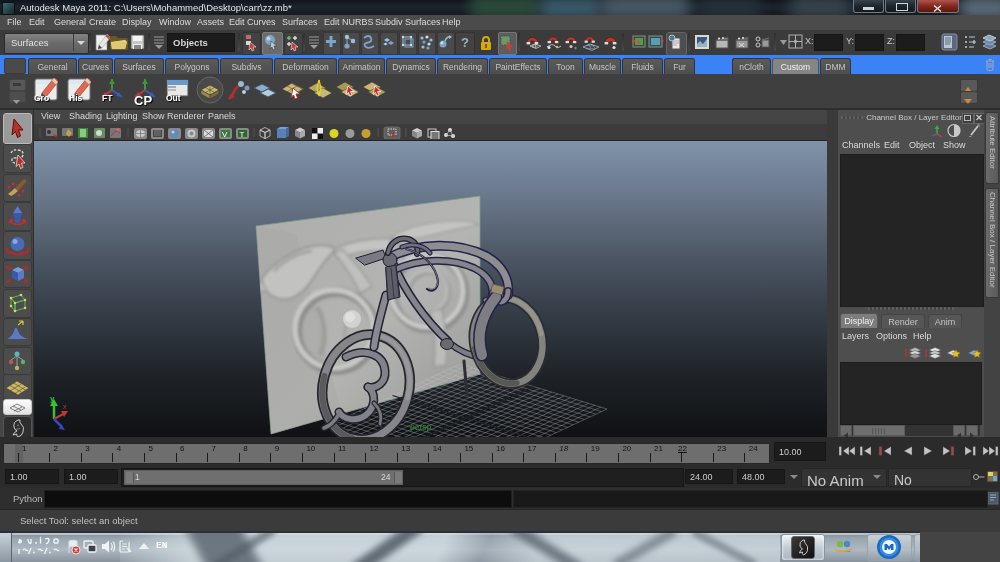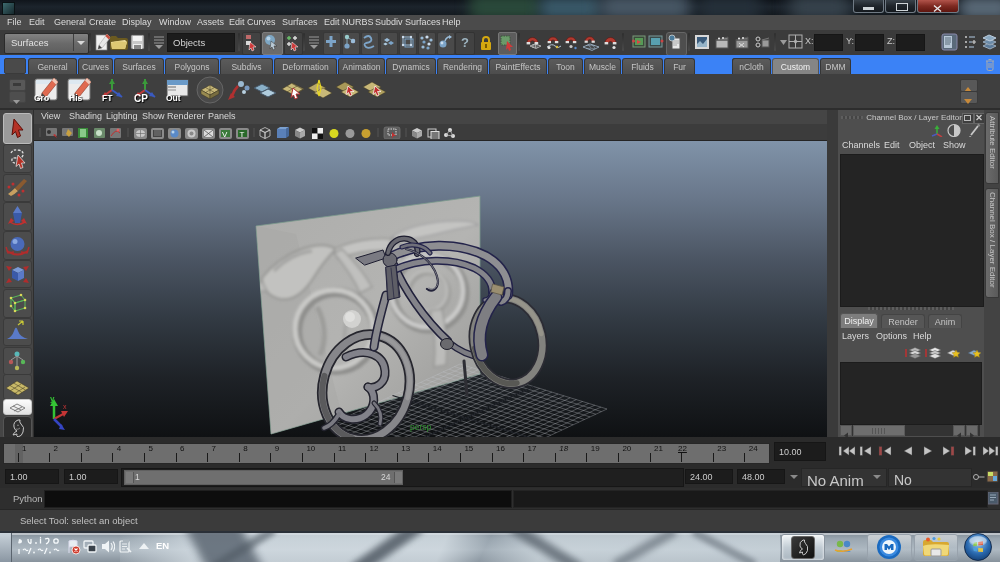--- a/index.html
+++ b/index.html
@@ -44,37 +44,38 @@
   .cmenu{position:absolute;font-size:9px;color:#dadada;white-space:nowrap;}
   
   #timerow{left:0;top:437px;width:1000px;height:29px;background:#2b2b2b;}
   #ruler{left:3px;top:6px;width:767px;height:21px;background:#6e6e6e;border:1px solid #272727;box-sizing:border-box;}
   .tnum{position:absolute;top:0px;font-size:8px;color:#111;}
   .tick{position:absolute;top:9px;width:1px;height:9px;background:#191919;}
   #rangerow{left:0;top:466px;width:1000px;height:22px;background:#2b2b2b;}
   #cmdrow{left:0;top:488px;width:1000px;height:21px;background:#2e2e2e;}
   #helprow{left:0;top:509px;width:1000px;height:22px;background:#3b3b3b;border-top:1px solid #262626;}
   
-  #taskbar{left:0;top:531px;width:1000px;height:31px;overflow:hidden;
-     background:linear-gradient(180deg,#78848f 0%,#9aa6b0 25%,#aeb9c2 60%,#87929c 100%);}
+  #taskbar{left:0;top:531px;width:920px;height:31px;overflow:hidden;
+     background:linear-gradient(180deg,#78848f 0%,#9aa6b0 25%,#aeb9c2 60%,#87929c 100%);font-family:Liberation Mono, monospace;}
   .ticon{position:absolute;top:3px;height:25px;border-radius:3px;}
 </style>
 </head>
 <body>
 
 <div id="titlebar" class="abs">
   <div class="abs" style="left:0;top:0;width:1000px;height:15px;overflow:hidden;">
 <div class="abs" style="left:470px;top:-6px;width:70px;height:26px;background:#2a4a3a;filter:blur(7px);"></div>
 <div class="abs" style="left:540px;top:-4px;width:60px;height:24px;background:#3a5a6a;filter:blur(7px);"></div>
 <div class="abs" style="left:600px;top:-6px;width:90px;height:26px;background:#4a5a68;filter:blur(8px);"></div>
 <div class="abs" style="left:700px;top:-4px;width:60px;height:24px;background:#25303a;filter:blur(7px);"></div>
 <div class="abs" style="left:960px;top:-4px;width:50px;height:24px;background:#5a6a78;filter:blur(7px);"></div>
       <div class="abs" style="left:790px;top:-5px;width:60px;height:25px;background:#38444e;filter:blur(8px);"></div>
 </div>
   <div class="abs" style="left:2px;top:2px;width:11px;height:11px;background:linear-gradient(135deg,#3d6a6e,#16282d);border:1px solid #0a1214;"></div>
+  <div class="abs" id="titletext">Autodesk Maya 2011: C:\Users\Mohammed\Desktop\carr\zz.mb*</div>
   <div class="wbtn abs" style="left:853px;width:31px;">
       <div class="abs" style="left:9px;top:7px;width:11px;height:2.5px;background:#cfd5d8;"></div>
     </div>
   <div class="wbtn abs" style="left:885px;width:31px;">
       <div class="abs" style="left:10px;top:3px;width:10px;height:6px;border:1px solid #cfd5d8;"></div>
     </div>
   <div class="wbtn abs" style="left:917px;width:42px;background:linear-gradient(180deg,#b2544b,#7e2a22 50%,#5e150f);">
     <svg width="40" height="11">
         <path d="M16 2.5 L23 8.5 M23 2.5 L16 8.5" stroke="#e8e8e8" stroke-width="1.4"></path>
       </svg></div>
@@ -124,21 +125,21 @@
       <rect x="4" y="11" width="9" height="5" fill="#eee"></rect>
     <rect x="5" y="12" width="7" height="4" fill="#888"></rect>
   </svg>
   <div class="sep" style="left:148px;"></div>
   <svg class="abs" style="left:153px;top:6px;" width="12" height="13">
     <path d="M1 1 h10 M1 4 h10 M1 7 h10" stroke="#9a9a9a" stroke-width="1.2"></path>
       <path d="M2 9 L10 9 L6 13 Z" fill="#9a9a9a"></path>
   </svg>
 
   <div class="fld" style="left:167px;top:3px;width:68px;height:19px;">
-    <div class="abs" style="left:5px;top:3px;font-size:9.5px;color:#d5d5d5;">Objects</div>
+    <div class="abs" style="left:5px;top:3px;font-size:9.5px;color:#d5d5d5;font-weight:bold;">Objects</div>
   </div>
   <div class="sep" style="left:238px;"></div>
 
   <div class="abs" style="left:242px;top:2px;width:17px;height:21px;background:#424242;border:1px solid #333;border-radius:2px;">
     <svg width="15" height="19">
         <rect x="3" y="2" width="5" height="4" fill="#c06a6a"></rect>
         <rect x="3" y="8" width="5" height="4" fill="#d8d8d8"></rect>
         <path d="M7 9 l6 5 l-3 0 l1 3 l-2 1 l-1 -3 l-2 2 Z" fill="#cf3a3a" stroke="#fff" stroke-width="0.5"></path>
       </svg>
   </div>
@@ -416,21 +417,21 @@
 
   <div class="abs" style="left:131px;top:2px;width:28px;height:28px;">
     <svg width="28" height="28">
         <path d="M14 14 L14 3" stroke="#3a9a3a" stroke-width="2"></path>
         <path d="M14 3 l-3 5 l6 0 Z" fill="#3a9a3a"></path>
         <path d="M14 14 L4 21" stroke="#c03a3a" stroke-width="2"></path>
         <path d="M4 21 l6 -1 l-3 -4 Z" fill="#c03a3a"></path>
         <path d="M14 14 L24 21" stroke="#3a5ac0" stroke-width="2"></path>
         <path d="M24 21 l-6 -1 l3 -4 Z" fill="#3a5ac0"></path>
       </svg>
-    <div class="abs" style="left:3px;top:17px;font-size:10px;font-weight:bold;color:#fff;text-shadow:1px 1px 1px #000;">CP</div>
+    <div class="abs" style="left:3px;top:17px;font-size:13px;font-weight:bold;color:#fff;text-shadow:1px 1px 1px #000;">CP</div>
   </div>
 
   <div class="abs" style="left:164px;top:2px;width:28px;height:28px;">
     <svg width="28" height="28">
         <rect x="3" y="4" width="21" height="16" fill="#e8e8e8" stroke="#555"></rect>
         <rect x="3" y="4" width="21" height="5" fill="#6a9ac8"></rect>
         <rect x="4" y="10" width="8" height="2" fill="#aaa"></rect>
         <rect x="4" y="13" width="8" height="2" fill="#bbb"></rect>
       </svg>
     <div class="abs" style="left:2px;top:17px;font-size:8.5px;font-weight:bold;color:#fff;text-shadow:1px 1px 1px #000;">Out</div>

